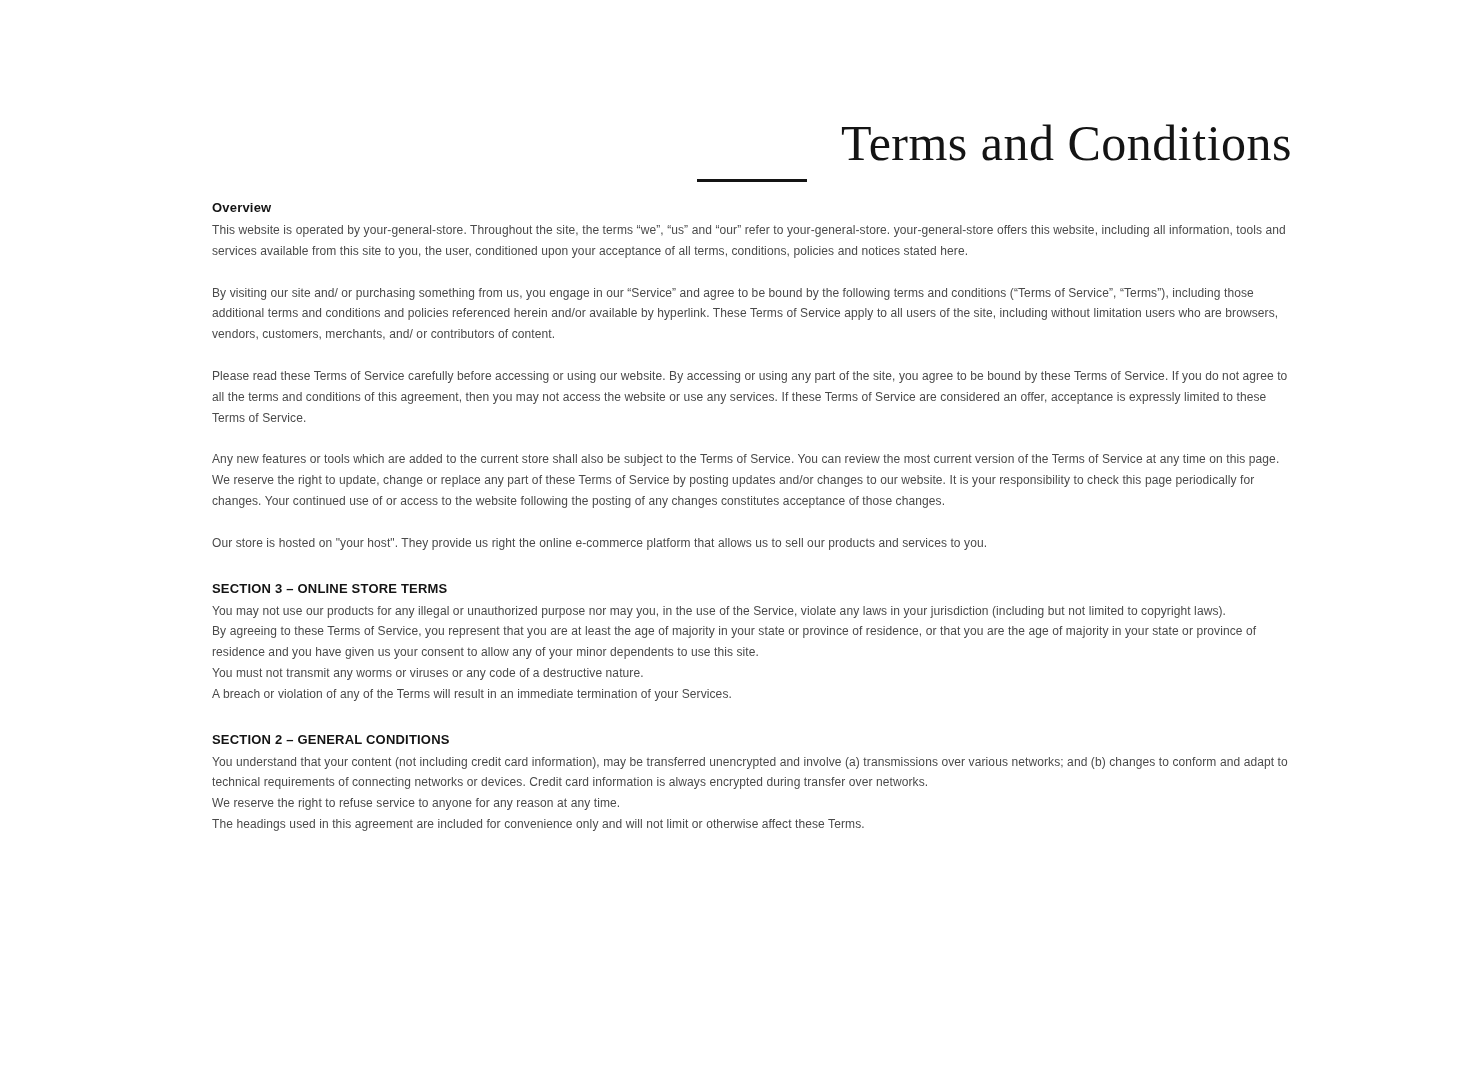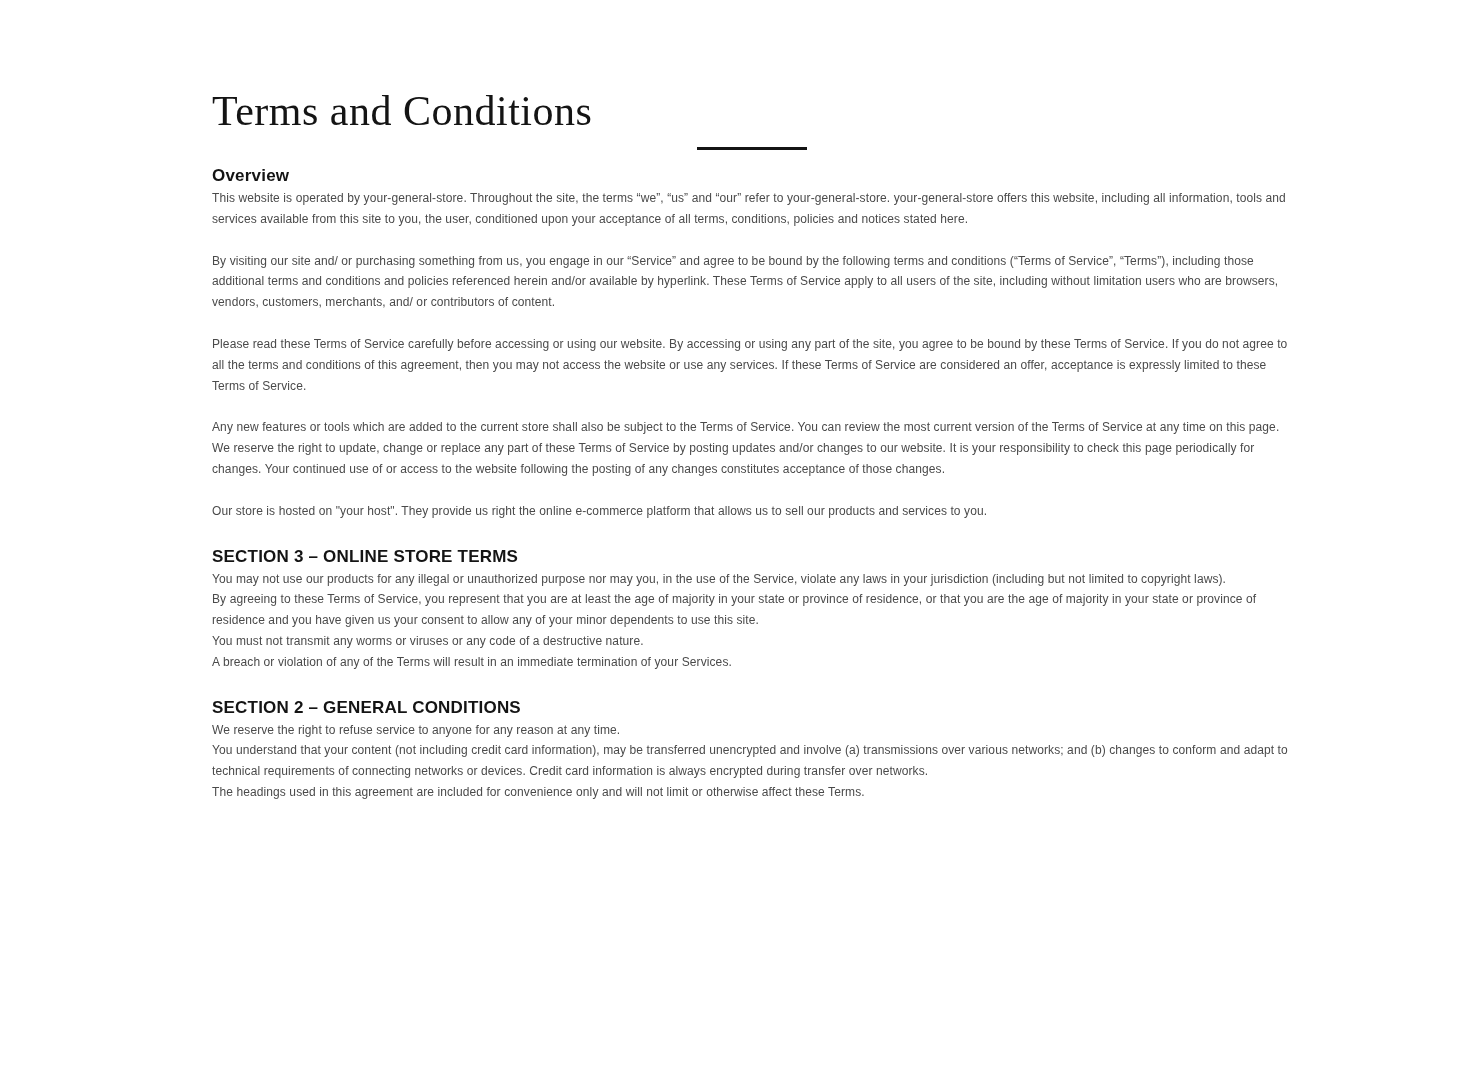--- a/index.html
+++ b/index.html
@@ -13,37 +13,37 @@
     overflow: hidden;
     font-family: "Liberation Sans", "DejaVu Sans", sans-serif;
     color: #4a4a4a;
     -webkit-font-smoothing: antialiased;
   }
   .page {
     width: 1080px;
     margin-left: 212px;
   }
   .page-title {
-    margin: 88px 0 0 0;
+    margin: 120px 0 0 0;
     font-family: "Liberation Serif", "DejaVu Serif", serif;
     font-weight: 500;
-    font-size: 42px;
+    font-size: 50px;
     line-height: 46px;
-    text-align: left;
+    text-align: right;
     color: #141414;
     letter-spacing: 0.5px;
   }
   .divider {
     width: 110px;
     height: 3px;
     background: #141414;
     margin: 13px auto 15px auto;
   }
   h2.section-heading {
-    font-size: 17px;
+    font-size: 13px;
     line-height: 21px;
     font-weight: bold;
     color: #141414;
     margin: 0 0 2px 0;
     letter-spacing: 0.2px;
   }
   section.block {
     margin: 0;
   }
   section.block + section.block h2.section-heading {
@@ -79,18 +79,18 @@
   <section class="block">
     <h2 class="section-heading">SECTION 3 – ONLINE STORE TERMS</h2>
     <p class="para">You may not use our products for any illegal or unauthorized purpose nor may you, in the use of the Service, violate any laws in your jurisdiction (including but not limited to copyright laws).</p>
     <p class="para">By agreeing to these Terms of Service, you represent that you are at least the age of majority in your state or province of residence, or that you are the age of majority in your state or province of residence and you have given us your consent to allow any of your minor dependents to use this site.</p>
     <p class="para">You must not transmit any worms or viruses or any code of a destructive nature.</p>
     <p class="para">A breach or violation of any of the Terms will result in an immediate termination of your Services.</p>
   </section>
 
   <section class="block">
     <h2 class="section-heading">SECTION 2 – GENERAL CONDITIONS</h2>
+    <p class="para">You understand that your content (not including credit card information), may be transferred unencrypted and involve (a) transmissions over various networks; and (b) changes to conform and adapt to technical requirements of connecting networks or devices. Credit card information is always encrypted during transfer over networks.</p>
     <p class="para">We reserve the right to refuse service to anyone for any reason at any time.</p>
-    <p class="para">You understand that your content (not including credit card information), may be transferred unencrypted and involve (a) transmissions over various networks; and (b) changes to conform and adapt to technical requirements of connecting networks or devices. Credit card information is always encrypted during transfer over networks.</p>
     <p class="para">The headings used in this agreement are included for convenience only and will not limit or otherwise affect these Terms.</p>
   </section>
 
 </main>
 
 </body></html>

